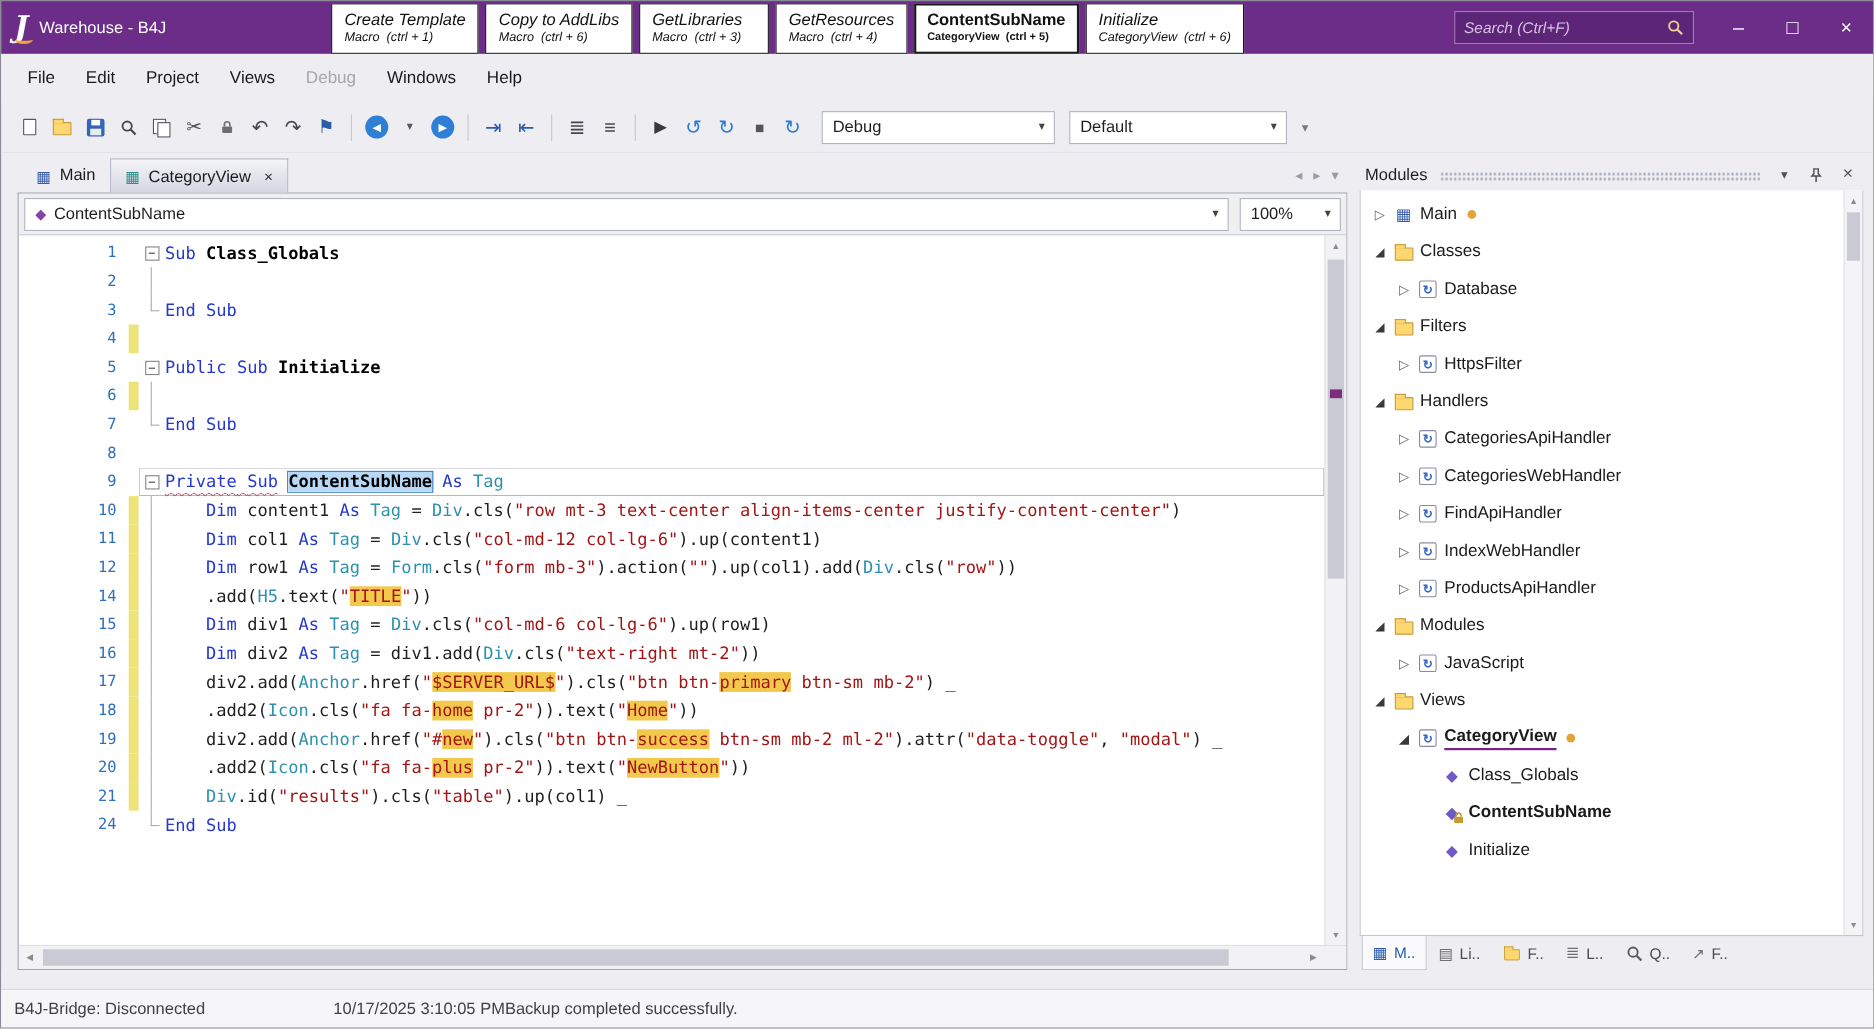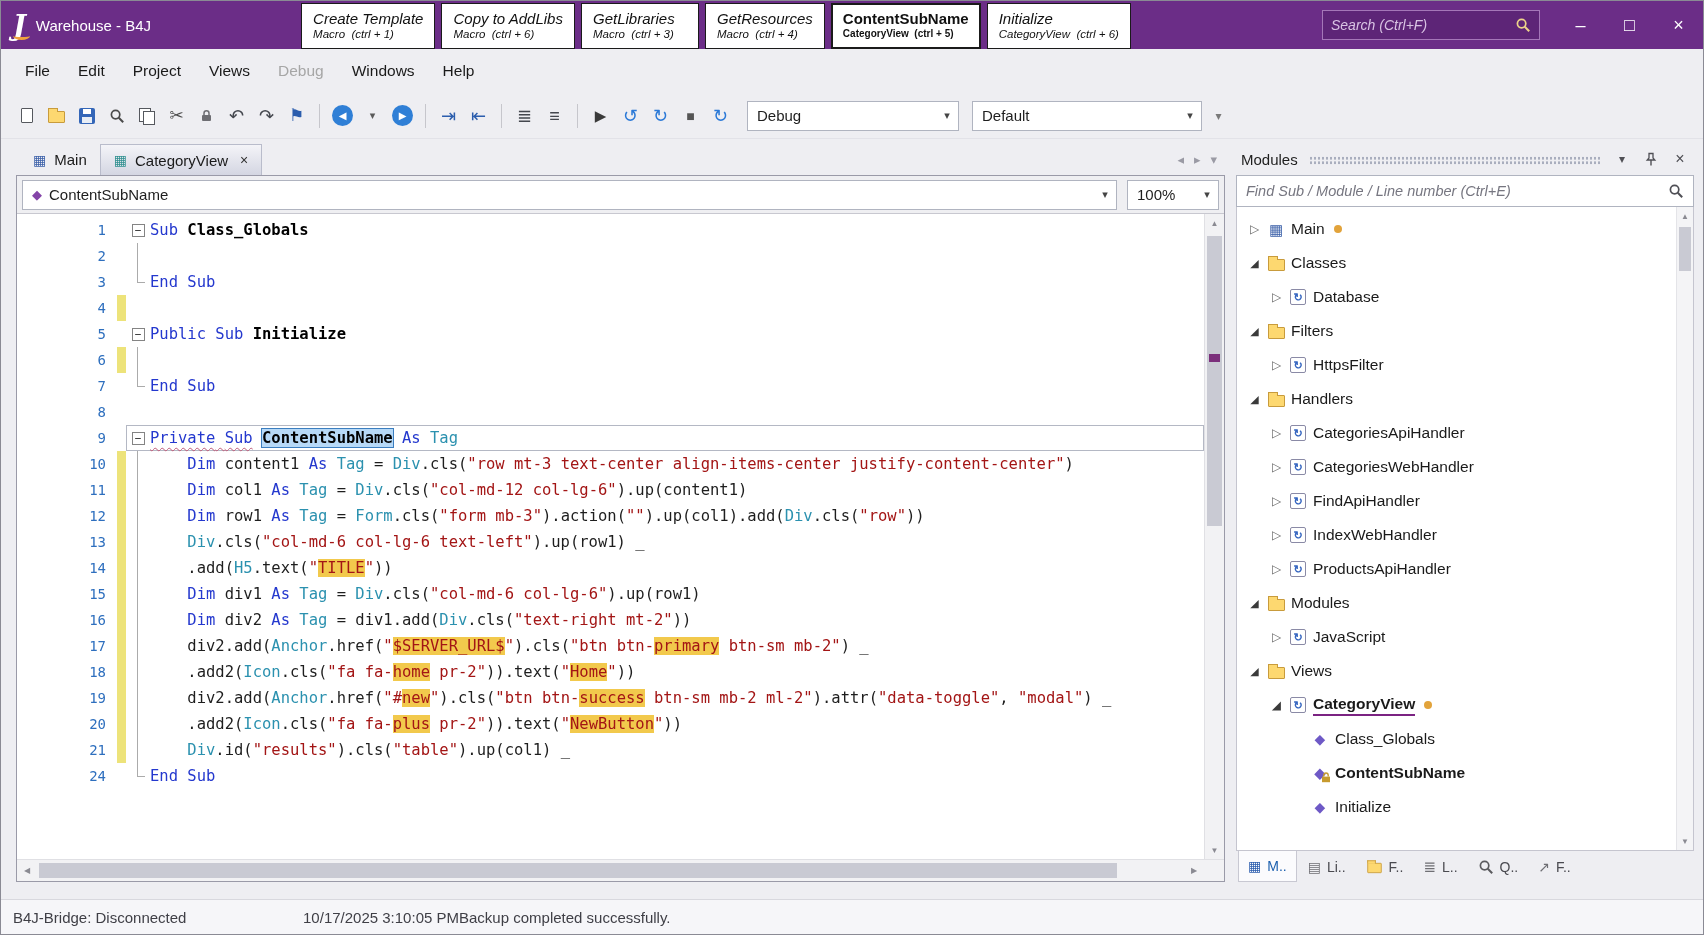--- a/index.html
+++ b/index.html
@@ -261,21 +261,21 @@
     <div class="tbi">
       <span class="glyph" style="color: rgb(85, 85, 85); font-size: 14px;">■</span>
     </div>
     <div class="tbi">
       <span class="glyph" style="color: rgb(43, 121, 215); font-size: 18px;">↻</span>
     </div>
     <div class="combo" style="width: 212px;">
       <span>Debug</span>
       <span class="carr glyph" style="color: rgb(68, 68, 68); font-size: 11px;">▾</span>
     </div>
-    <div class="combo" style="width: 230px;">
+    <div class="combo" style="width: 198px;">
       <span>Default</span>
       <span class="carr glyph" style="color: rgb(68, 68, 68); font-size: 11px;">▾</span>
     </div>
     <div class="tbi">
       <span class="glyph" style="color: rgb(122, 122, 122); font-size: 12px;">▾</span>
     </div>
   </div>
 
 <div class="mainrow">
 
@@ -405,28 +405,20 @@
                 <span class="fold"></span>
                 <span class="codetext"><span class="tk-p">    </span><span class="tk-k">Dim</span><span class="tk-p"> col1 </span><span class="tk-k">As</span><span class="tk-p"> </span><span class="tk-t">Tag</span><span class="tk-p"> = </span><span class="tk-t">Div</span><span class="tk-p">.cls(</span><span class="tk-s">"col-md-12 col-lg-6"</span><span class="tk-p">).up(content1)</span></span>
               </div>
             </div>
             <div class="cl">
               <span class="ln">12</span>
               <span class="chg on"></span>
               <div class="lb guide-mid">
                 <span class="fold"></span>
                 <span class="codetext"><span class="tk-p">    </span><span class="tk-k">Dim</span><span class="tk-p"> row1 </span><span class="tk-k">As</span><span class="tk-p"> </span><span class="tk-t">Tag</span><span class="tk-p"> = </span><span class="tk-t">Form</span><span class="tk-p">.cls(</span><span class="tk-s">"form mb-3"</span><span class="tk-p">).action(</span><span class="tk-s">""</span><span class="tk-p">).up(col1).add(</span><span class="tk-t">Div</span><span class="tk-p">.cls(</span><span class="tk-s">"row"</span><span class="tk-p">))</span></span>
-              </div>
-            </div>
-            <div class="cl">
-              <span class="ln">13</span>
-              <span class="chg on"></span>
-              <div class="lb guide-mid">
-                <span class="fold"></span>
-                <span class="codetext"><span class="tk-p">    </span><span class="tk-t">Div</span><span class="tk-p">.cls(</span><span class="tk-s">"col-md-6 col-lg-6 text-left"</span><span class="tk-p">).up(row1) _</span></span>
               </div>
             </div>
             <div class="cl">
               <span class="ln">14</span>
               <span class="chg on"></span>
               <div class="lb guide-mid">
                 <span class="fold"></span>
                 <span class="codetext"><span class="tk-p">    </span><span class="tk-p">.add(</span><span class="tk-t">H5</span><span class="tk-p">.text(</span><span class="tk-s">"</span><span class="tk-sh">TITLE</span><span class="tk-s">"</span><span class="tk-p">))</span></span>
               </div>
             </div>
@@ -521,29 +513,20 @@
       <span class="phicon">▾</span>
       <span class="phicon">
           <svg width="14" height="15" viewBox="0 0 14 15">
             <path d="M5 1.5 h4 v4.5 l1.8 2 H3.2 L5 6z" fill="none" stroke="#4F4F55" stroke-width="1.3"></path>
             <line x1="7" y1="8" x2="7" y2="13.5" stroke="#4F4F55" stroke-width="1.4"></line>
           </svg>
         </span>
       <span class="phicon" style="font-size:16px">×</span>
     </div>
 
-    <div class="panelsearch">
-      <input placeholder="Find Sub / Module / Line number (Ctrl+E)" style="">
-      <span class="ic-mag" style="color:#4F4F55">
-          <svg width="16" height="16" viewBox="0 0 16 16">
-            <circle cx="6.6" cy="6.6" r="4.2" fill="none" stroke="currentColor" stroke-width="1.7"></circle>
-            <line x1="9.8" y1="9.8" x2="14.2" y2="14.2" stroke="currentColor" stroke-width="2"></line>
-          </svg>
-        </span>
-    </div>
 
     <div class="panelbody">
       <div class="tree">
           <div class="trow" style="padding-left: 8px;">
             <span class="texp exp-closed">▷</span>
             <span class="tico">
               <span class="glyph" style="color: rgb(58, 95, 168); font-size: 15px;">▦</span>
             </span>
             <span class="tlabel">Main</span>
             <span class="tdot"></span>

